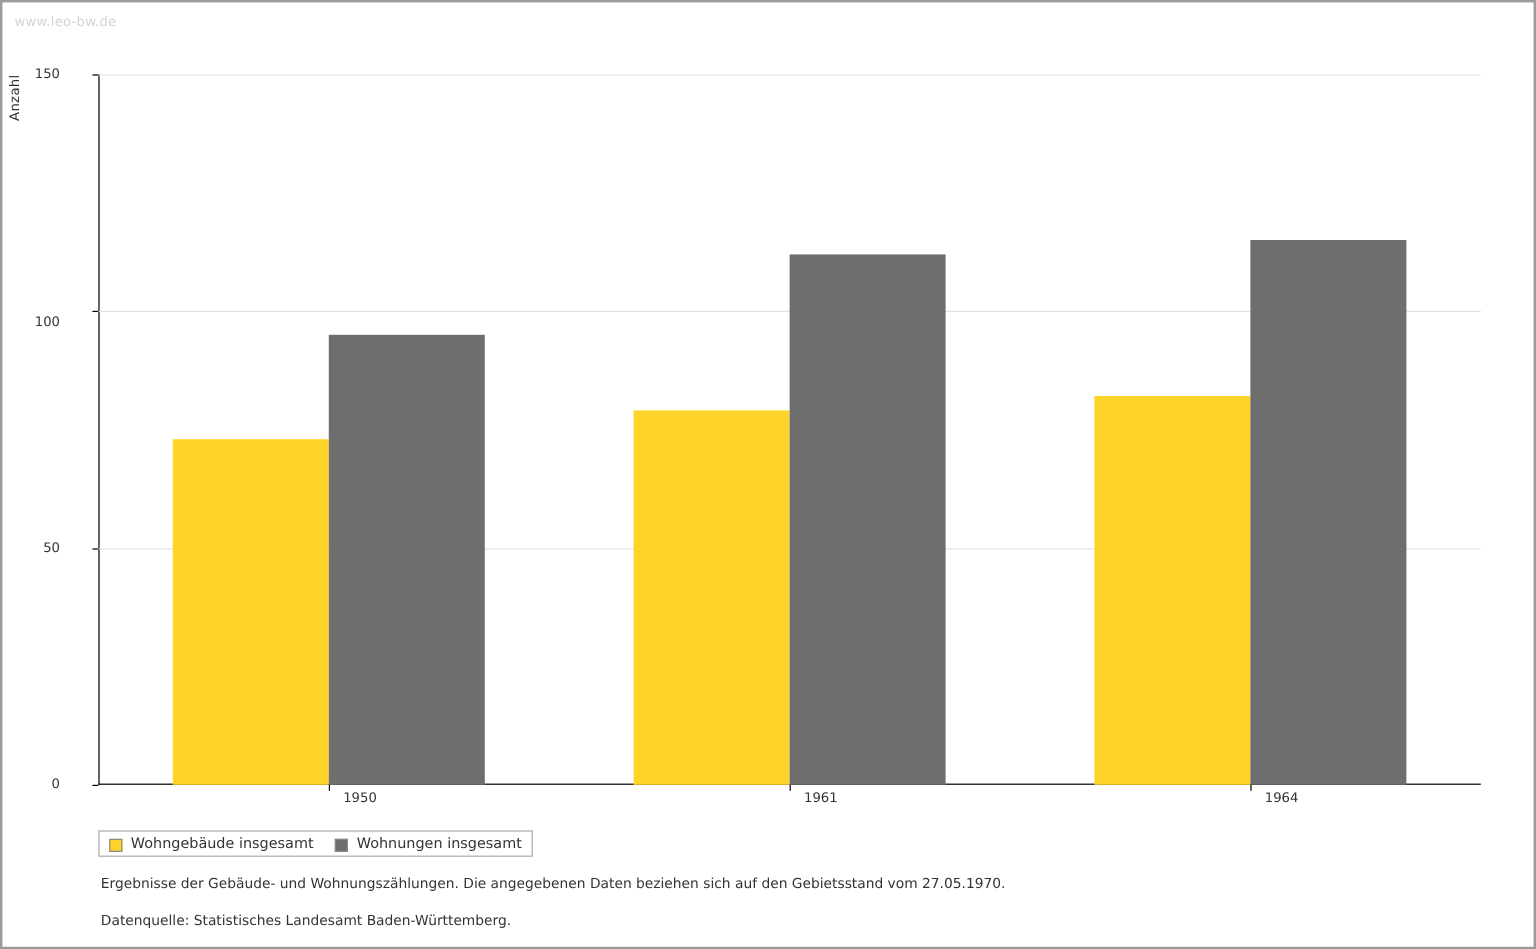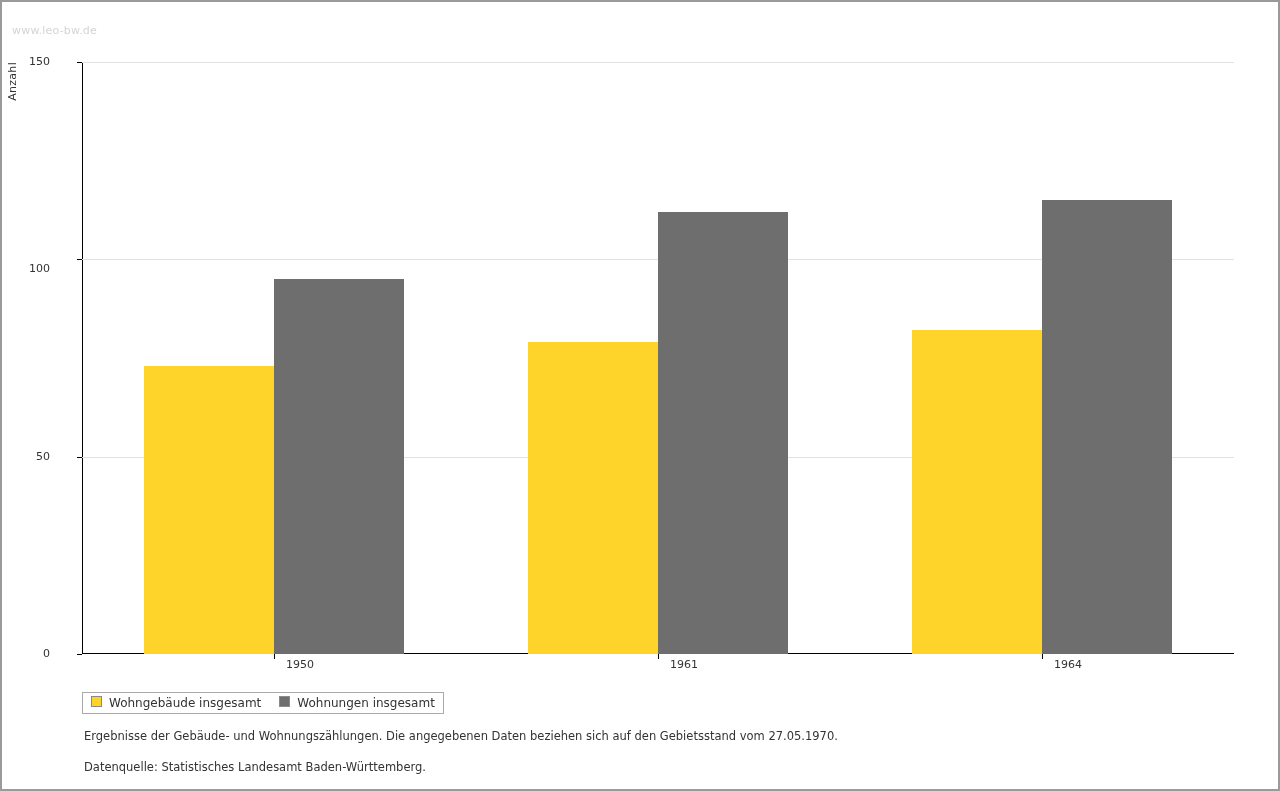--- a/index.html
+++ b/index.html
@@ -15,21 +15,21 @@
     width: 1280px;
     height: 791px;
     background: #ffffff;
     border: 2px solid #9a9a9a;
     box-sizing: border-box;
     overflow: hidden;
   }
   .watermark {
     position: absolute;
     left: 10px;
-    top: 22px;
+    top: 10px;
     font-size: 11px;
     color: #d4d4d4;
     letter-spacing: 0.2px;
   }
   .chart-title {
     position: absolute;
     left: 0;
     right: 0;
     top: 5px;
     text-align: center;
@@ -123,21 +123,21 @@
     background: #ffffff;
     padding: 4px 8px;
     display: inline-flex;
     align-items: center;
     gap: 18px;
     box-sizing: border-box;
     height: 22px;
   }
   .legend-item {
     display: flex;
-    align-items: flex-start;
+    align-items: flex-end;
     gap: 7px;
     font-size: 12px;
     color: #333333;
   }
   .legend-swatch {
     width: 11px;
     height: 11px;
     border: 1px solid #8a8a8a;
     box-sizing: border-box;
     display: inline-block;

